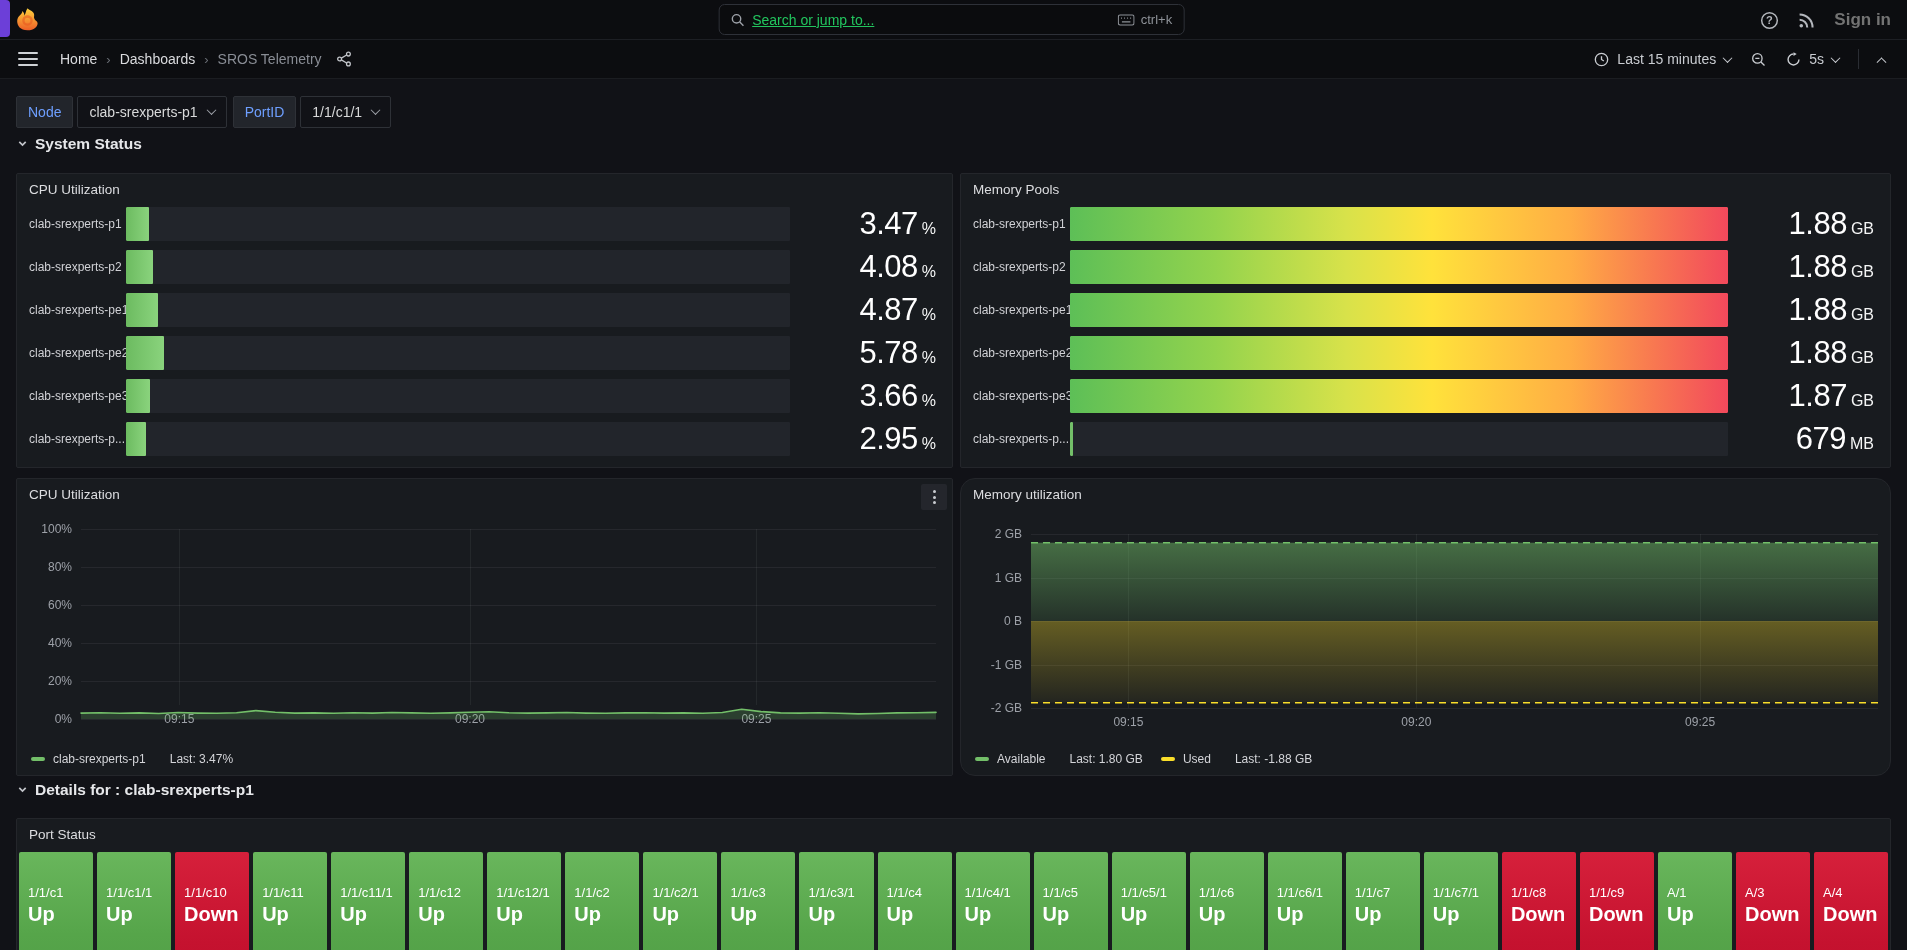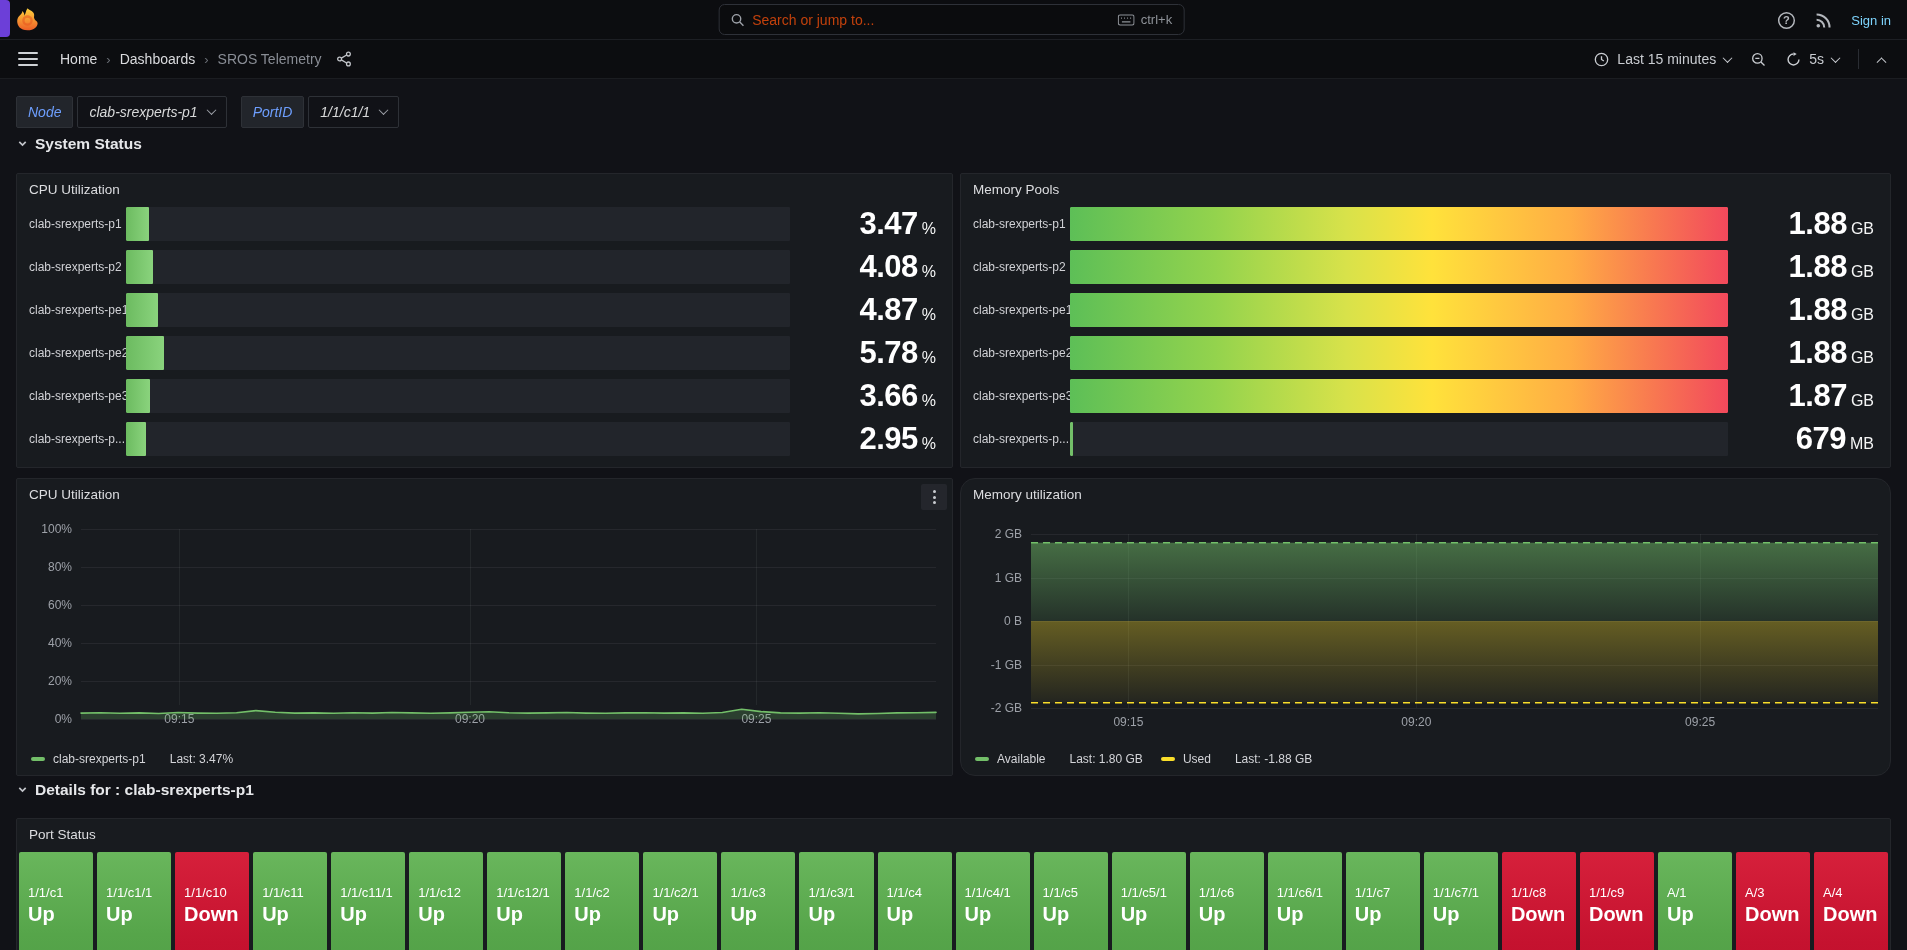--- a/index.html
+++ b/index.html
@@ -10,47 +10,47 @@
   }
   
   .topbar { position:absolute; top:0; left:0; width:100%; height:40px;
     background:#0c0d10; border-bottom:1px solid #1d1f24; z-index:30; }
   .skip-accent { position:absolute; left:0; top:0; width:10px; height:37px;
     background:#6c3fd8; border-radius:0 4px 4px 0; }
   .glogo { position:absolute; left:15px; top:7px; width:25px; height:25px; cursor:pointer; }
   .searchbox { position:absolute; left:50%; top:4px; transform:translateX(-50.5%);
     width:466px; height:31px; background:#0b0c0e; border:1px solid #2e3138; border-radius:6px;
     display:flex; align-items:center; padding:0 11px; gap:8px; cursor:text; }
-  .searchbox .ph { color:#c2410c; font-size:14px; }
+  .searchbox .ph { color:#22c55e; font-size:14px;text-decoration:underline; }
   .searchbox .shortcut { margin-left:auto; display:flex; align-items:center; gap:6px;
     color:#8e9298; font-size:13px; }
   .top-right { position:absolute; right:16px; top:0; height:40px; display:flex; align-items:center; gap:19px; }
   .icon { color:#b4b7bd; display:inline-flex; align-items:center; justify-content:center; }
-  .signin { color:#7dd3fc; font-size:13px; font-weight:400; cursor:pointer; white-space:nowrap; }
+  .signin { color:#737373; font-size:17px; font-weight:700; cursor:pointer; white-space:nowrap; }
   
   .navbar { position:absolute; top:40px; left:0; width:100%; height:39px;
     background:#0c0d10; border-bottom:1px solid #1b1d21; display:flex; align-items:center;
     padding:0 13px 0 18px; z-index:29; }
   .burger { width:20px; height:14px; display:flex; flex-direction:column; justify-content:space-between; cursor:pointer; }
   .burger span { display:block; height:2px; background:#cfd2d6; border-radius:1px; }
   .crumbs { display:flex; align-items:center; gap:9px; margin-left:22px; font-size:14px; }
   .crumb { color:#dadbde; font-weight:500; cursor:pointer; }
   .crumb.current { color:#898d95; font-weight:400; cursor:default; }
   .crumb-sep { color:#6b6f76; font-size:13px; }
   .share-ic { margin-left:14px; cursor:pointer; }
   .nav-right { margin-left:auto; display:flex; align-items:center; gap:2px; }
   .nav-btn { display:flex; align-items:center; gap:8px; color:#c9ccd1; font-size:14px;
     font-weight:500; padding:6px 9px; border-radius:2px; cursor:pointer; white-space:nowrap; }
   .chev { width:7px; height:7px; border-right:1.6px solid currentColor; border-bottom:1.6px solid currentColor;
     display:inline-block; transform:rotate(45deg) translate(-1px,-1px); }
   .chev.up { transform:rotate(-135deg) translate(-2px,-2px); }
   .vdiv { width:1px; height:20px; background:#2a2d33; margin:0 8px; }
   
   .page { position:absolute; top:79px; left:0; width:100%; height:871px; background:#111217; }
-  .var-row { position:absolute; top:17px; left:16px; display:flex; gap:14px;font-style:italic; }
+  .var-row { position:absolute; top:17px; left:16px; display:flex; gap:6px; }
   .var-group { display:flex; gap:4px; height:32px; }
   .var-label { background:#22252b; border:1px solid #2e3137; border-radius:2px; color:#6e9fff;
     font-size:14px; font-weight:500; display:flex; align-items:center; padding:0 11px; cursor:default; }
   .var-select { background:#111217; border:1px solid #2e3137; border-radius:2px; color:#d8d9da;
     font-size:14px; display:flex; align-items:center; gap:10px; padding:0 11px; cursor:pointer; }
   .var-select .chev { color:#9da1a8; margin-top:-2px; }
   .sec-head { position:absolute; left:17px; display:flex; align-items:center; gap:7px;
     font-size:15.5px; font-weight:600; color:#e6e7ea; cursor:pointer; }
   .sec-head .schev { color:#c2c4c9; }
   
@@ -70,21 +70,21 @@
   .g-row { display:flex; align-items:center; height:34px; }
   .g-label { width:97px; text-align:right; padding-right:10px; font-size:12px; color:#d0d1d5;
     white-space:nowrap; overflow:hidden; flex:none; }
   .g-track { flex:1; height:34px; background:#22252b; position:relative; border-radius:1px; overflow:hidden; }
   .g-fill { position:absolute; left:0; top:0; bottom:0; border-radius:1px; }
   .g-fill.cpu { background:linear-gradient(90deg,#6cbb60,#8ad37d); }
   .g-fill.mem { background:linear-gradient(90deg,#5dbf57 0%,#93d34d 22%,#d8e24a 42%,#ffe23b 55%,#ffad44 76%,#f2495c 100%); }
   .g-fill.sliver { background:#73bf69; width:3px; }
   .g-value { width:146px; text-align:right; color:#ffffff; white-space:nowrap; flex:none;
     display:flex; align-items:baseline; justify-content:flex-end; }
-  .g-num { font-size:31px; font-weight:700; letter-spacing:-0.5px; }
+  .g-num { font-size:31px; font-weight:400; letter-spacing:-0.5px; }
   .g-unit { font-size:16px; font-weight:500; margin-left:4px; color:#f4f5f5; }
   
   .plot { position:absolute; }
   #cpuPlot { left:64px; top:50px; width:855px; height:176px; }
   #memPlot { left:70px; top:55px; width:847px; height:174px; }
   .hgrid { position:absolute; left:0; right:0; height:1px; background:rgba(201,207,217,0.08); }
   .vgrid { position:absolute; top:0; bottom:0; width:1px; background:rgba(201,207,217,0.07); }
   .ytick { position:absolute; right:calc(100% + 9px); transform:translateY(-50%);
     font-size:12px; color:#9da1a8; white-space:nowrap; }
   .xtick { position:absolute; top:calc(100% + 7px); transform:translateX(-50%);

